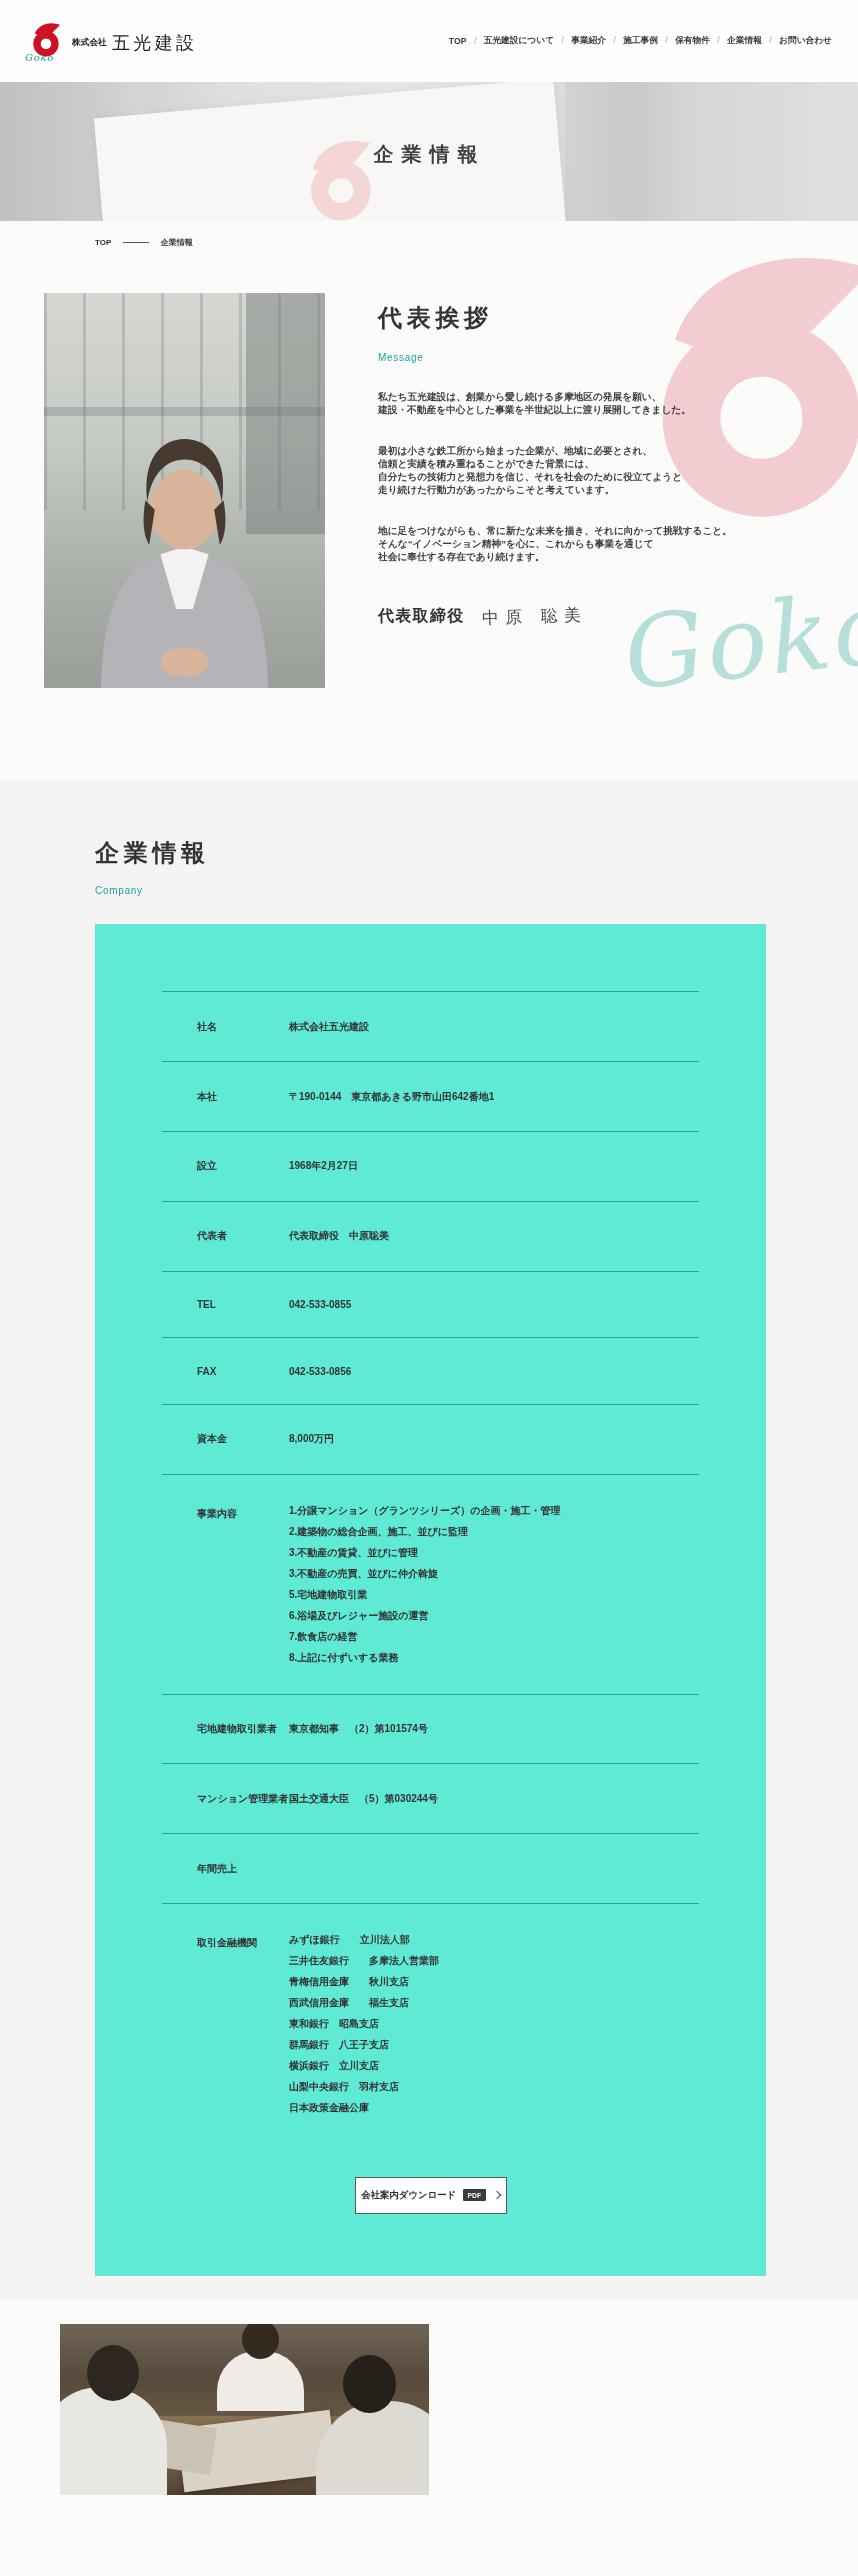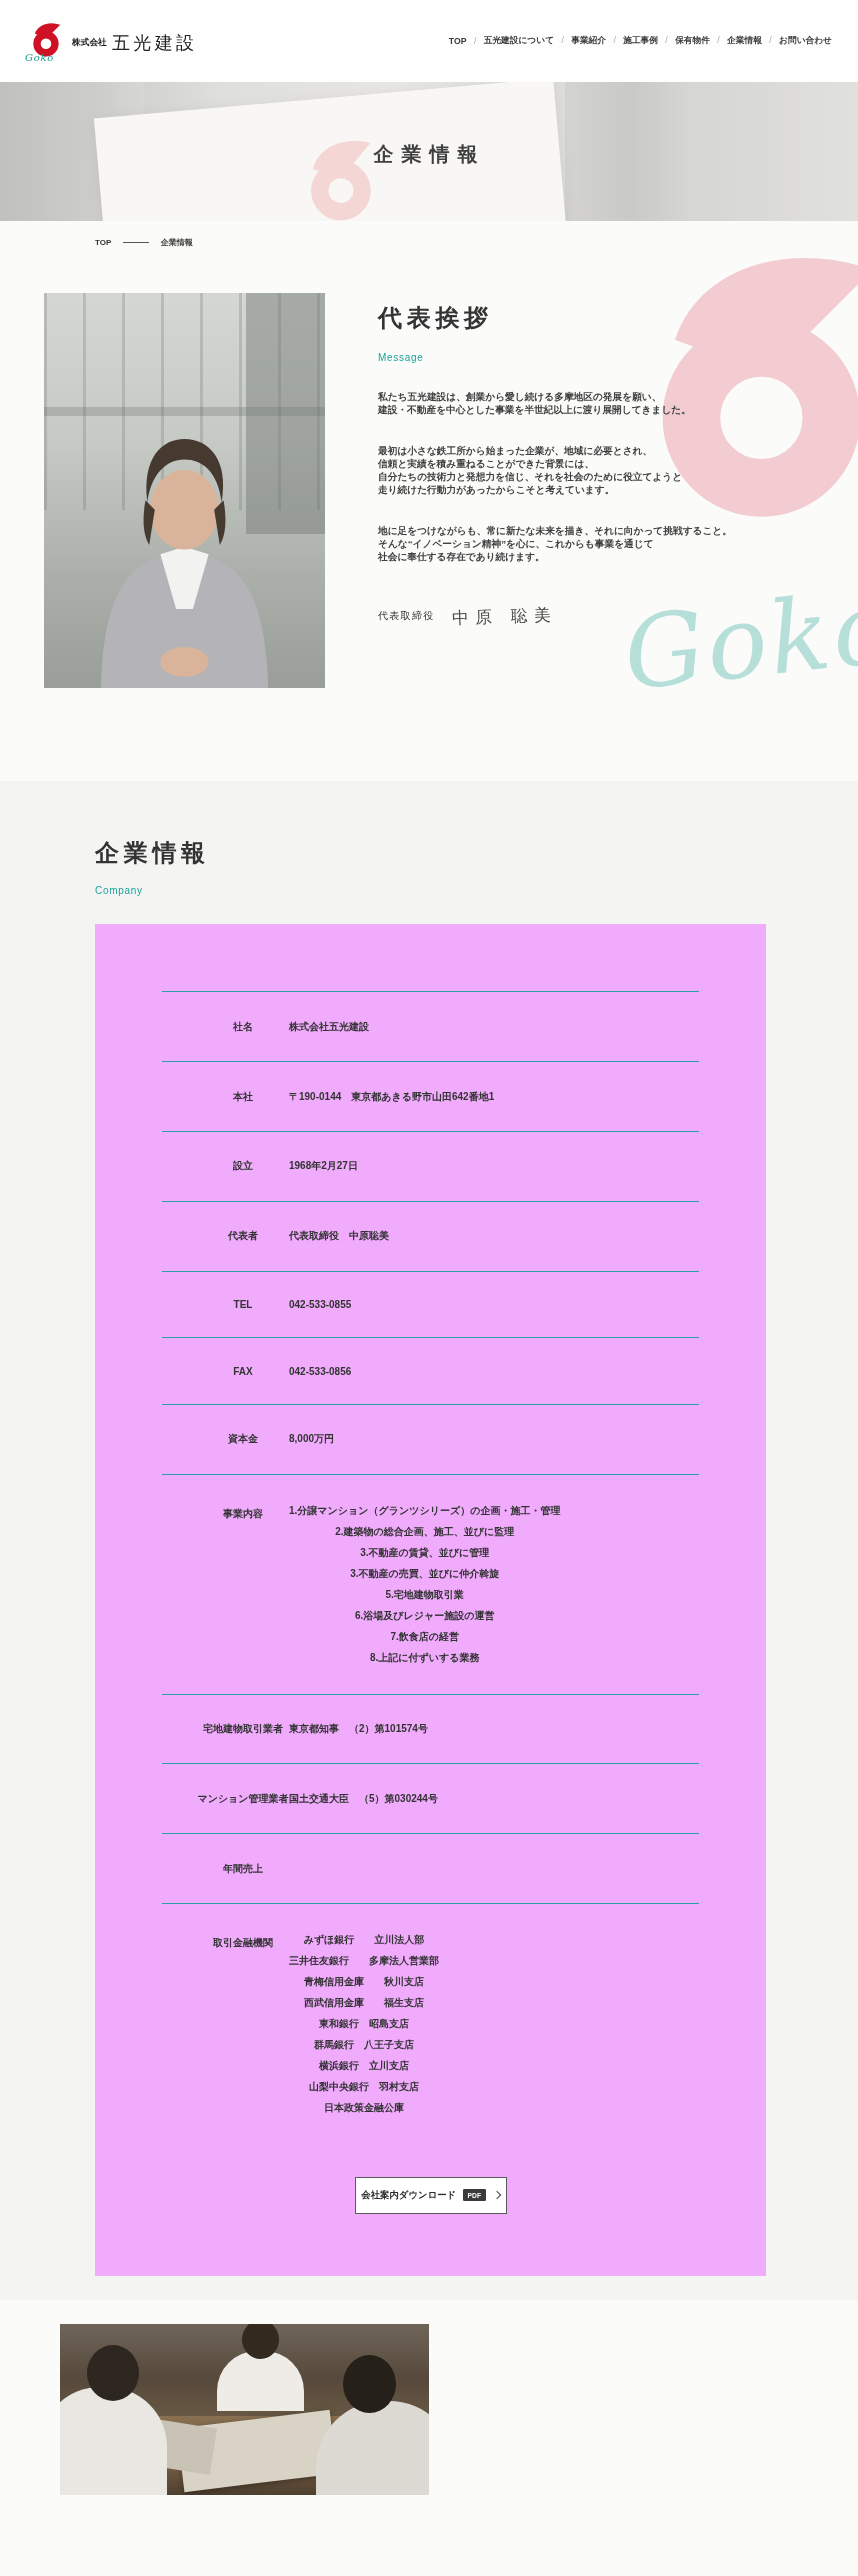--- a/index.html
+++ b/index.html
@@ -54,29 +54,29 @@
   .photo .stripes{ position:absolute; inset:0 0 45% 0;
     background:repeating-linear-gradient(90deg,rgba(88,94,90,.22) 0 3.3px,transparent 3.3px 39px); }
   .photo .beam{ position:absolute; left:0; top:114px; width:100%; height:9.4px; background:rgba(88,94,90,.25); }
   .photo .door{ position:absolute; right:0; top:0; width:79px; height:241px; background:rgba(110,118,112,.45); }
   .msg-col{ padding:9.4px 0 0 53px; position:relative; }
   .msg-title{ font-size:24px; font-weight:700; color:#333; letter-spacing:4.7px; }
   .msg-sub{ margin-top:17.4px; font-size:10px; color:#1ba39c; letter-spacing:0.7px; }
   .msg-body{ margin-top:25.4px; font-size:9.7px; font-weight:600; color:#3f3f3f; }
   .msg-body p{ margin:0 0 28px 0; }
   .signature{ margin-top:41px; display:flex; align-items:center; gap:17.4px; }
-  .sig-title{ font-size:10px; font-weight:400; color:#333; letter-spacing:1.3px; }
+  .sig-title{ font-size:16px; font-weight:700; color:#333; letter-spacing:1.3px; }
   .sig-name{ font-family:"DejaVu Serif","Liberation Serif",serif; font-size:16.7px; color:#4a4a4a;
     letter-spacing:6.7px; transform:rotate(-2deg); }
 
   
   .company{ background:#f4f4f2; padding:56px 0 24px 0; margin-top:13.4px; }
   .cmp-title{ margin-left:95px; font-size:24px; font-weight:700; color:#333; letter-spacing:4.7px; }
   .cmp-sub{ margin:16px 0 0 95px; font-size:10px; color:#1ba39c; letter-spacing:0.7px; }
-  .card{ margin:28px 0 0 95px; width:671px; background:#f0abfc; padding:67px 67px 62px 67px;text-align:center; }
+  .card{ margin:28px 0 0 95px; width:671px; background:#5eead4; padding:67px 67px 62px 67px; }
   .trow{ display:flex; border-top:0.7px solid #2aa0a5; }
   .trow:last-of-type{ border-bottom:0.7px solid #2aa0a5; }
   .trow .cell-label{ width:127px; padding:27.4px 0 27.4px 35px; font-size:10px; font-weight:700; color:#333; flex:none; }
   .trow .cell-value{ padding:27.4px 0; font-size:10px; font-weight:700; color:#333; }
   .trow.multi .cell-label{ padding-top:32px; }
   .trow.multi .cell-value{ padding-top:25.4px; padding-bottom:25.4px; }
   .trow.multi .cell-value div{ line-height:21px; }
   .dl-btn{ margin:33px auto 0 auto; width:152px; height:37px; background:#fff; border:0.7px solid #5a5a5a;
     display:flex; align-items:center; justify-content:center; gap:6.7px; cursor:pointer; }
   .dl-label{ font-size:9.4px; font-weight:700; color:#2e2e2e; }

